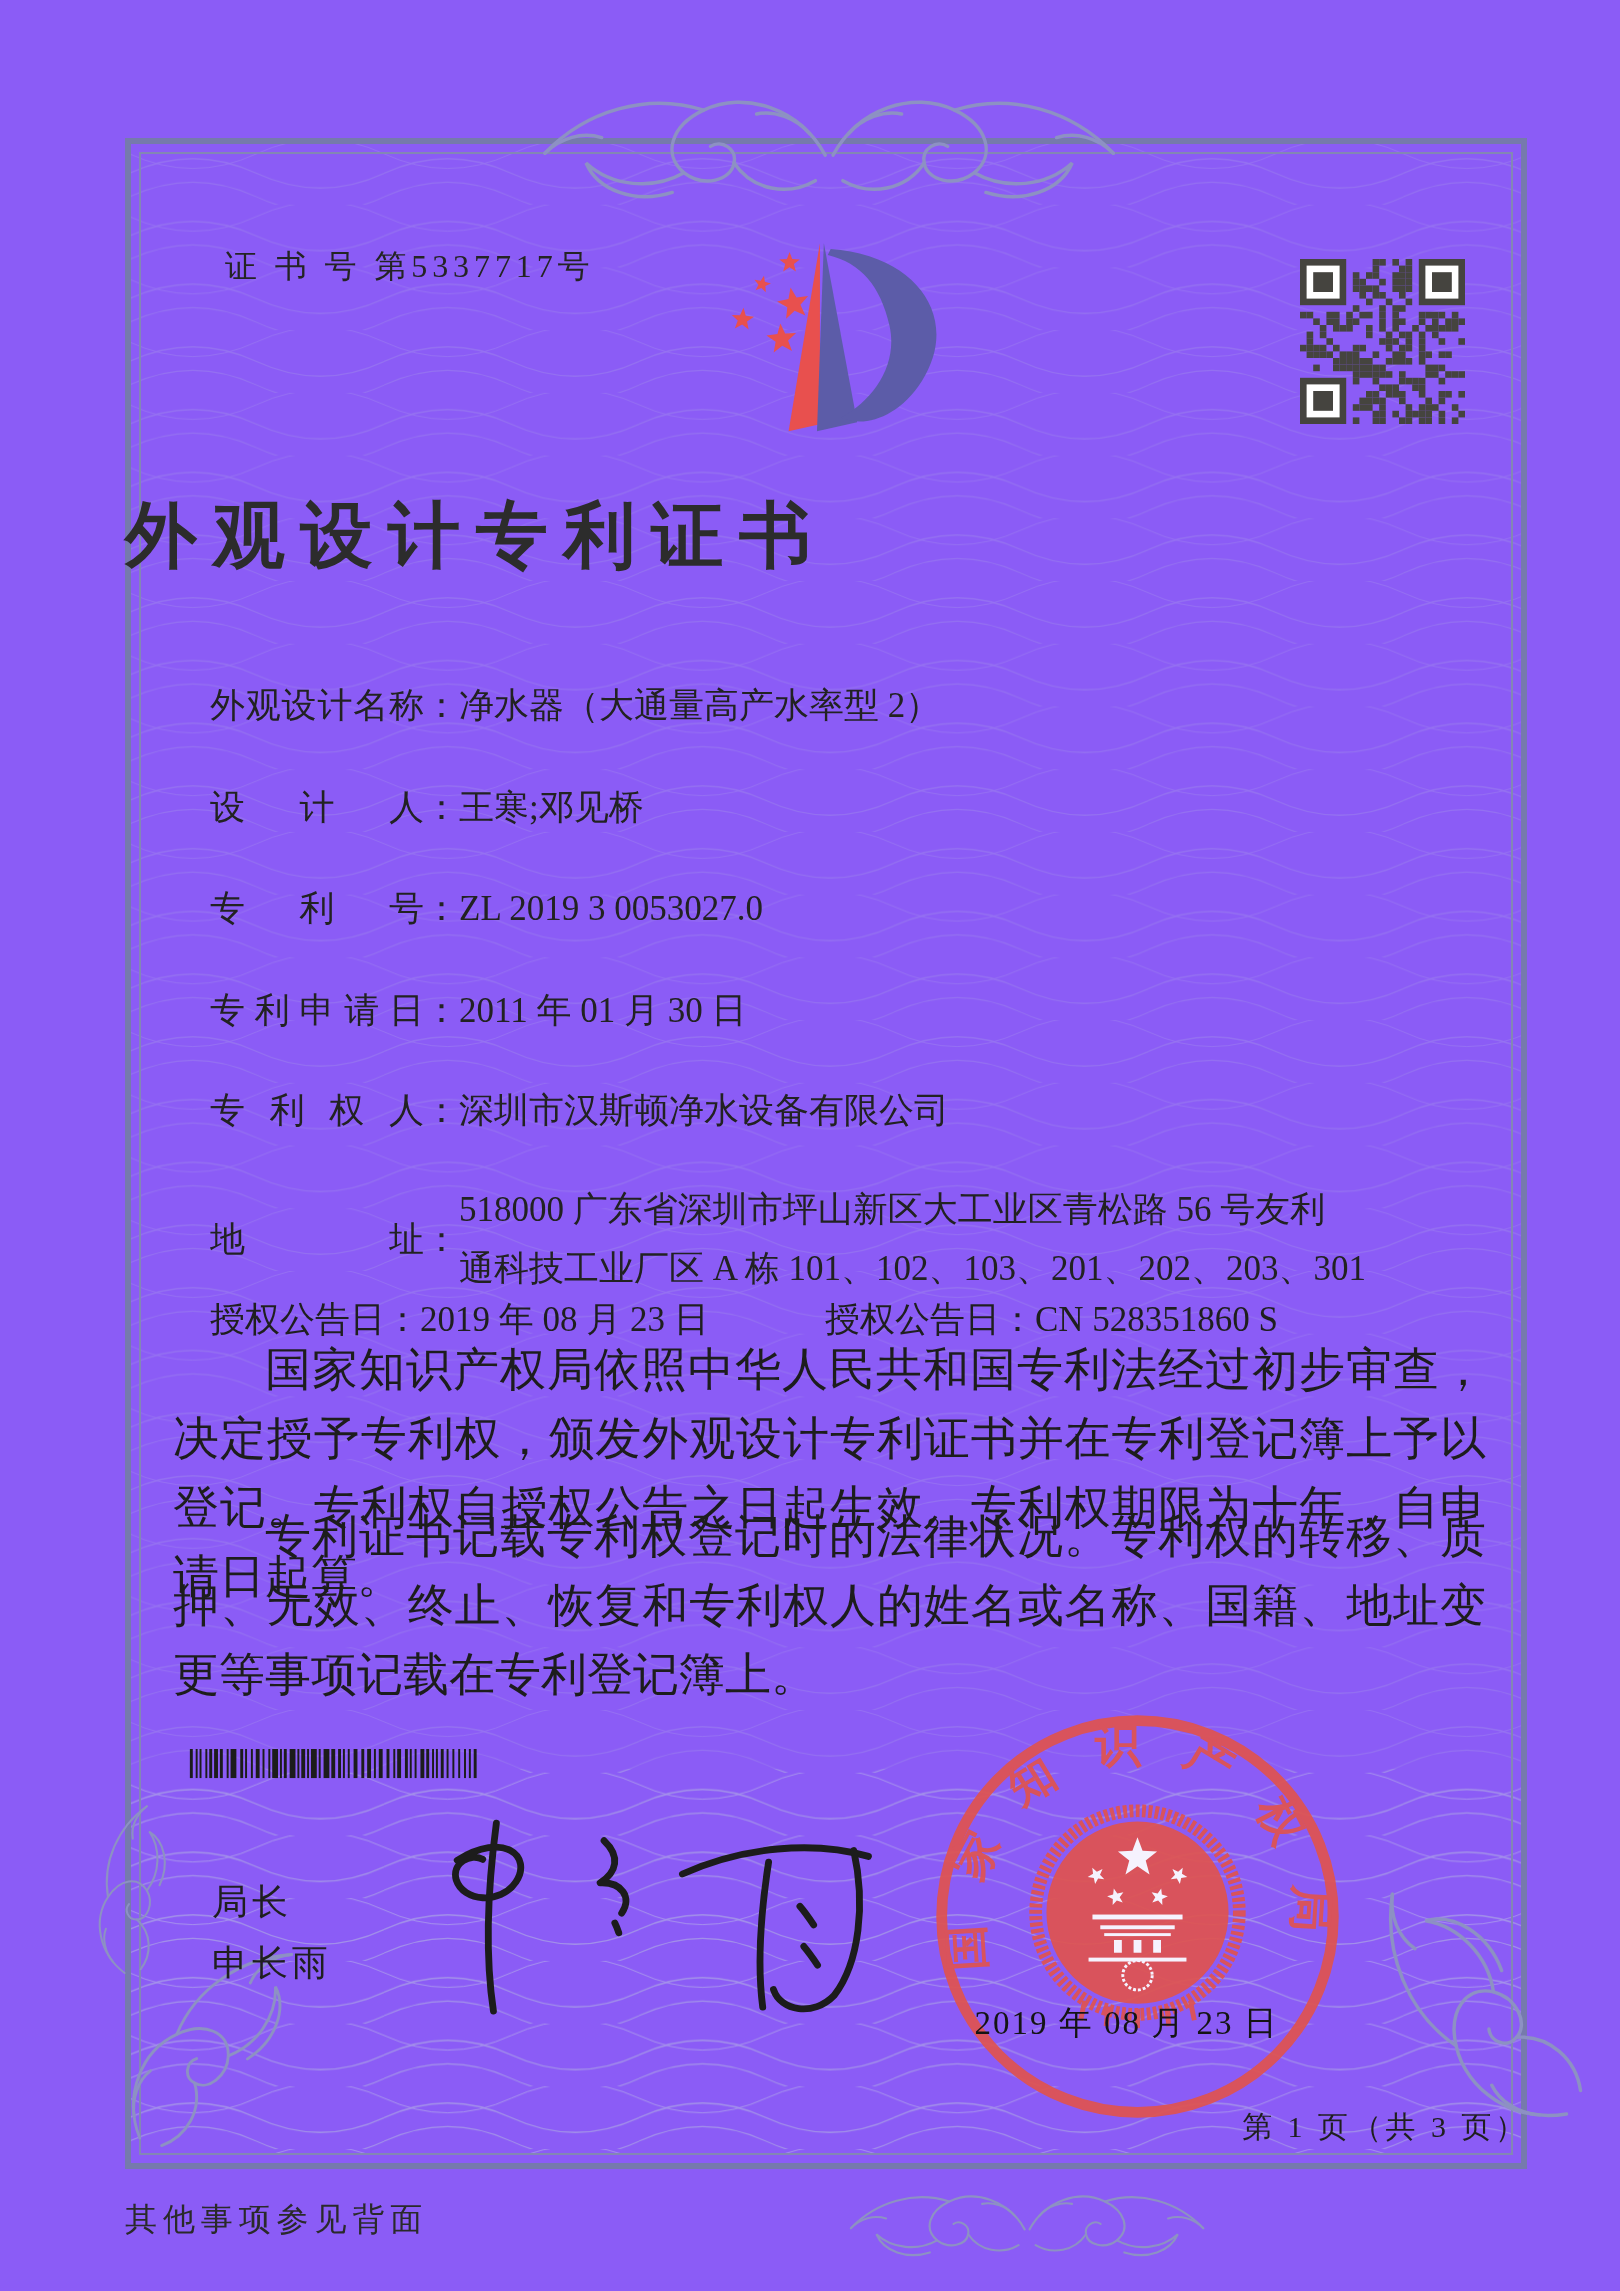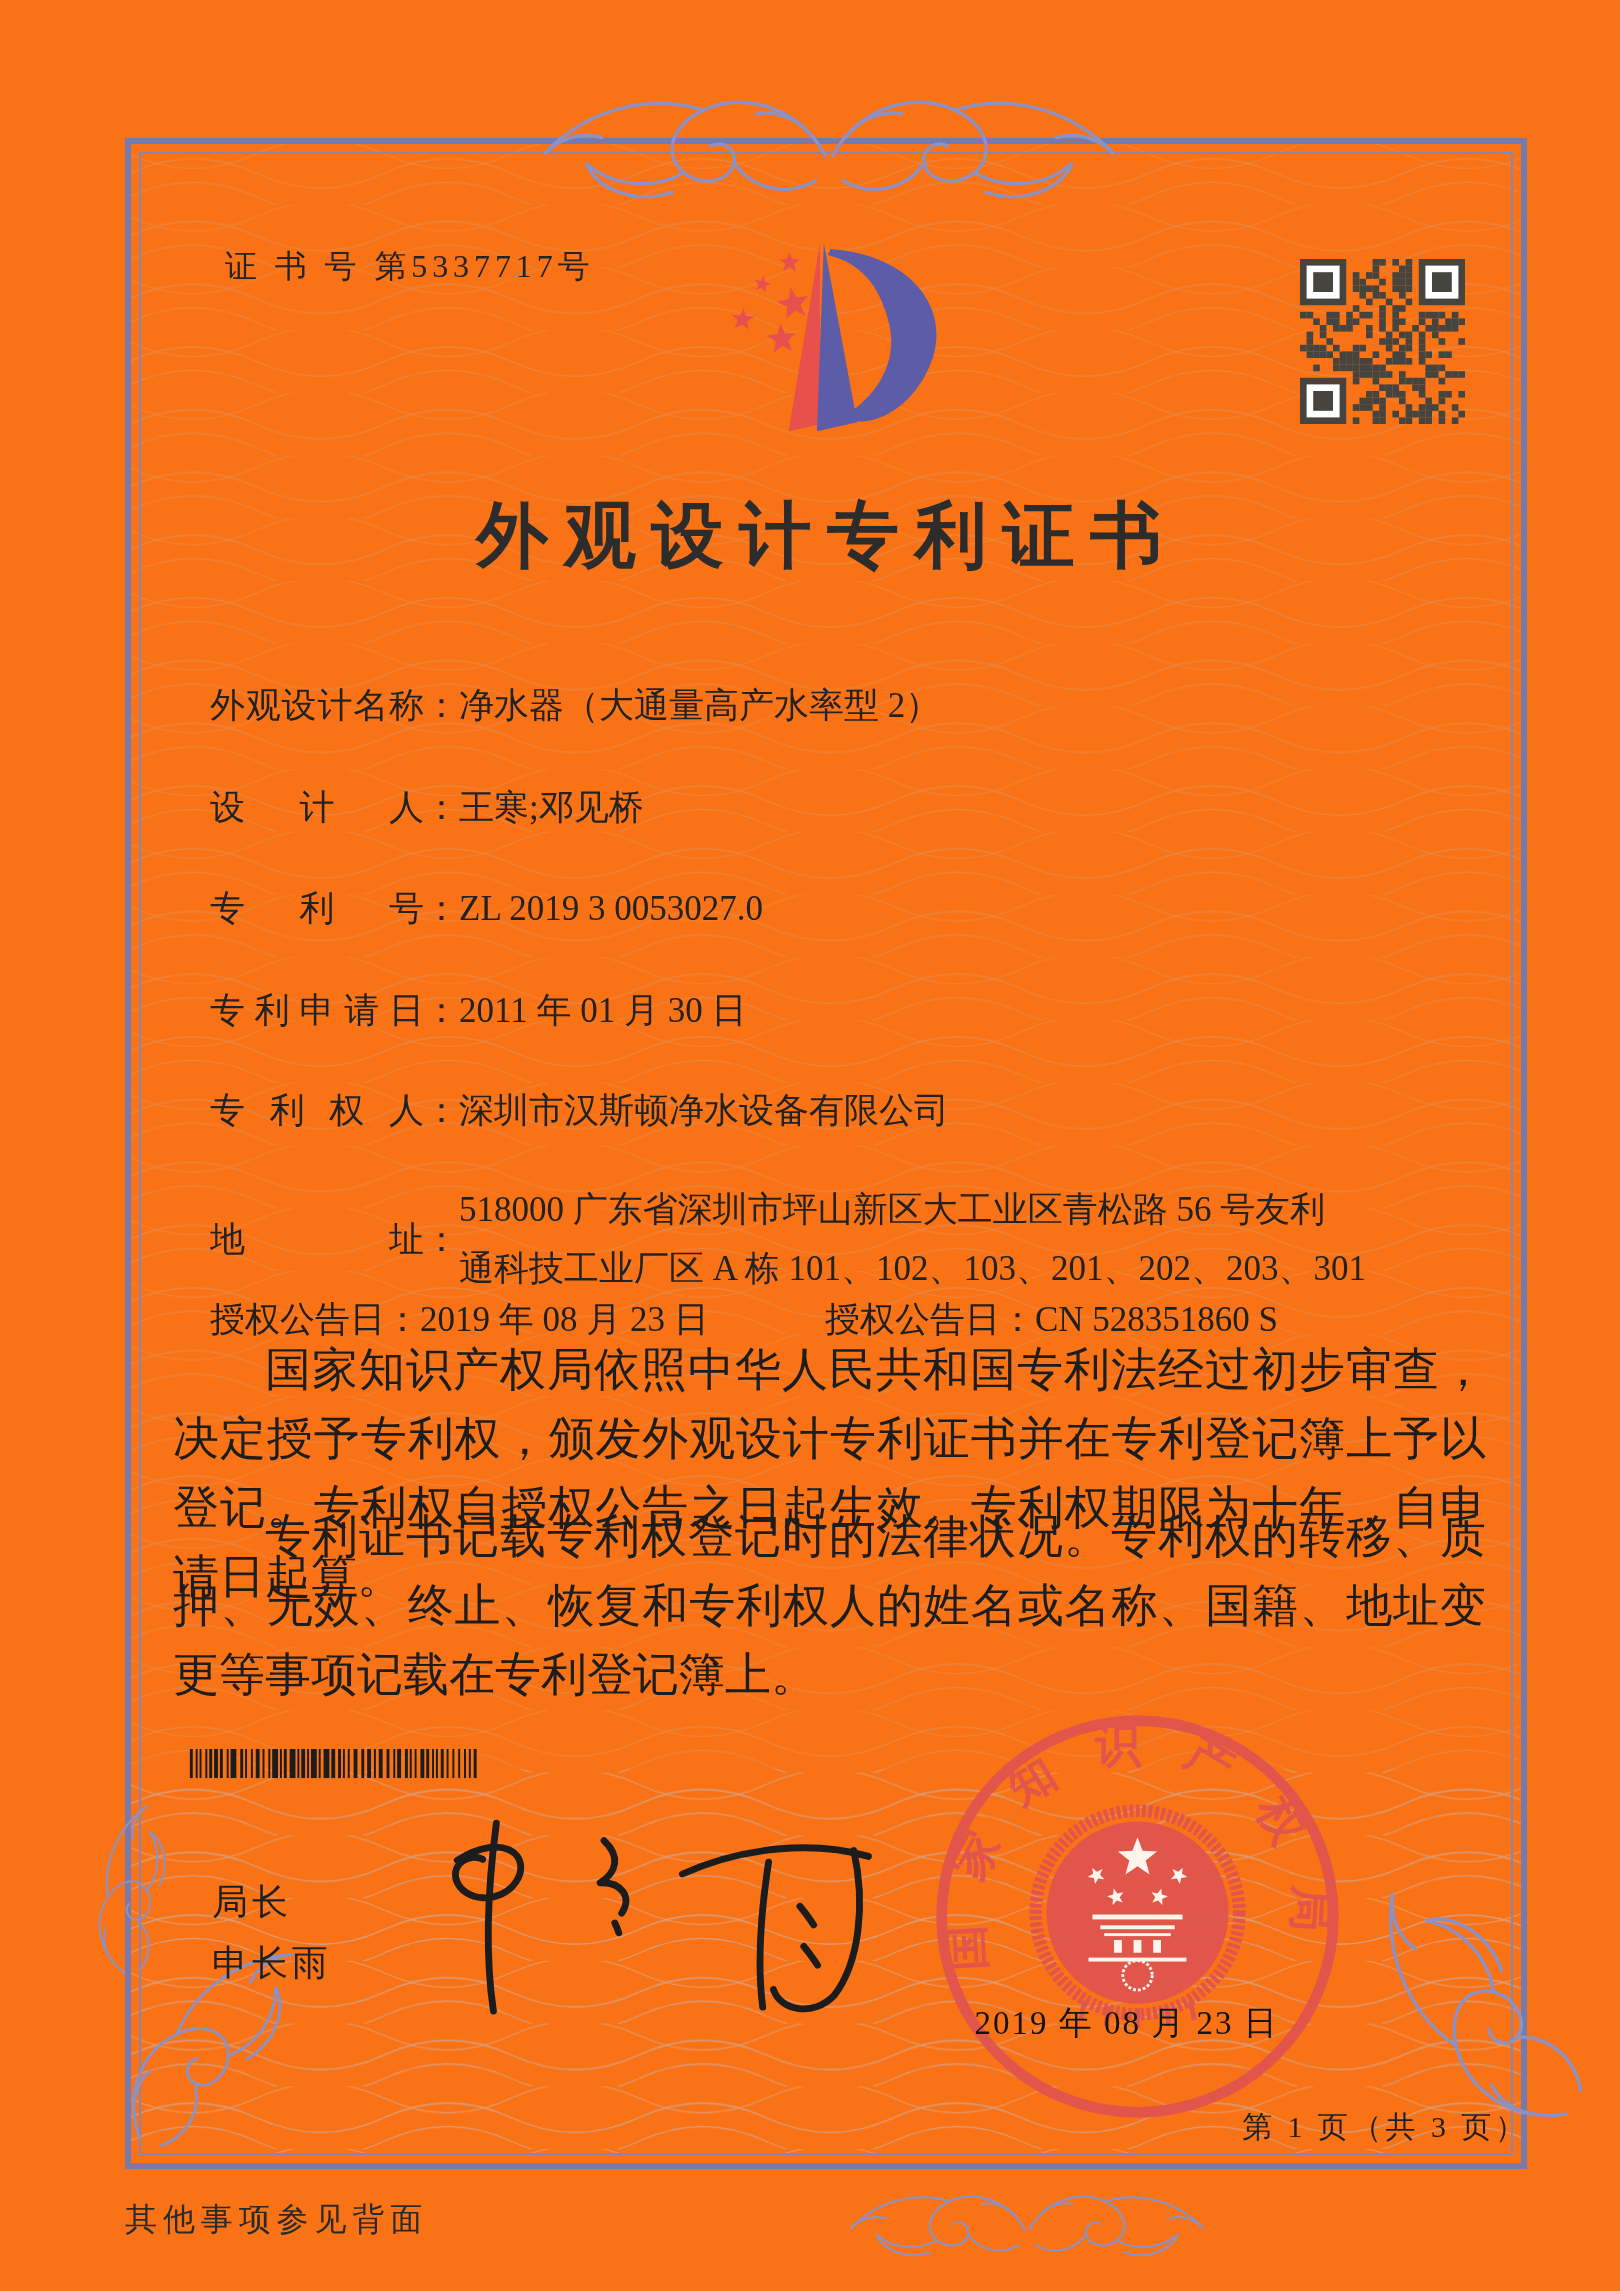--- a/index.html
+++ b/index.html
@@ -1,26 +1,26 @@
 <!DOCTYPE html>
 <html><head>
 <meta charset="utf-8">
 <style>
   html,body{margin:0;padding:0;background:#d9d9d9;}
-  .page{position:relative;width:1620px;height:2292px;background:#f97316;
+  .page{position:relative;width:1620px;height:2292px;background:#8b5cf6;
         font-family:"Liberation Serif","DejaVu Serif",serif;color:#1f1f1f;overflow:hidden;margin:0 auto;}
   
   .frame{position:absolute;left:125px;top:138px;width:1390px;height:2019px;border:6.9px solid #767aac;}
   .frame-inner{position:absolute;left:7.8px;top:7.8px;right:7.8px;bottom:7.8px;border:2.9px solid #8387b4;}
   .bg-waves{position:absolute;left:129px;top:142px;pointer-events:none;}
   .ornaments{position:absolute;left:0;top:0;pointer-events:none;}
   .cert-no{position:absolute;left:225px;top:245px;font-size:32px;letter-spacing:4.9px;color:#242424;}
   .logo{position:absolute;left:674px;top:235px;}
   .qr{position:absolute;left:1300px;top:259px;}
-  .title{position:absolute;left:125px;width:1404px;top:488px;text-align:center;
+  .title{position:absolute;left:125px;width:1404px;top:488px;text-align:left;
          font-size:72px;font-weight:bold;letter-spacing:15.7px;color:#2c2c2c;}
   .row{position:absolute;left:210px;font-size:35px;display:flex;align-items:center;color:#222;}
   .row .lab{display:inline-block;width:214px;text-align:justify;text-align-last:justify;white-space:nowrap;}
   .row .colon{display:inline-block;}
   .row .val{white-space:pre-line;max-width:1088px;line-height:1.68;}
   .row.tight .val{line-height:1.2;}
   .grant-left{position:absolute;left:210px;top:1296px;font-size:35px;}
   .grant-right{position:absolute;left:825px;top:1296px;font-size:35px;}
   .para{position:absolute;left:173px;width:1313px;font-size:46px;line-height:69px;
         text-align:justify;text-indent:2em;color:#1d1d1d;}

